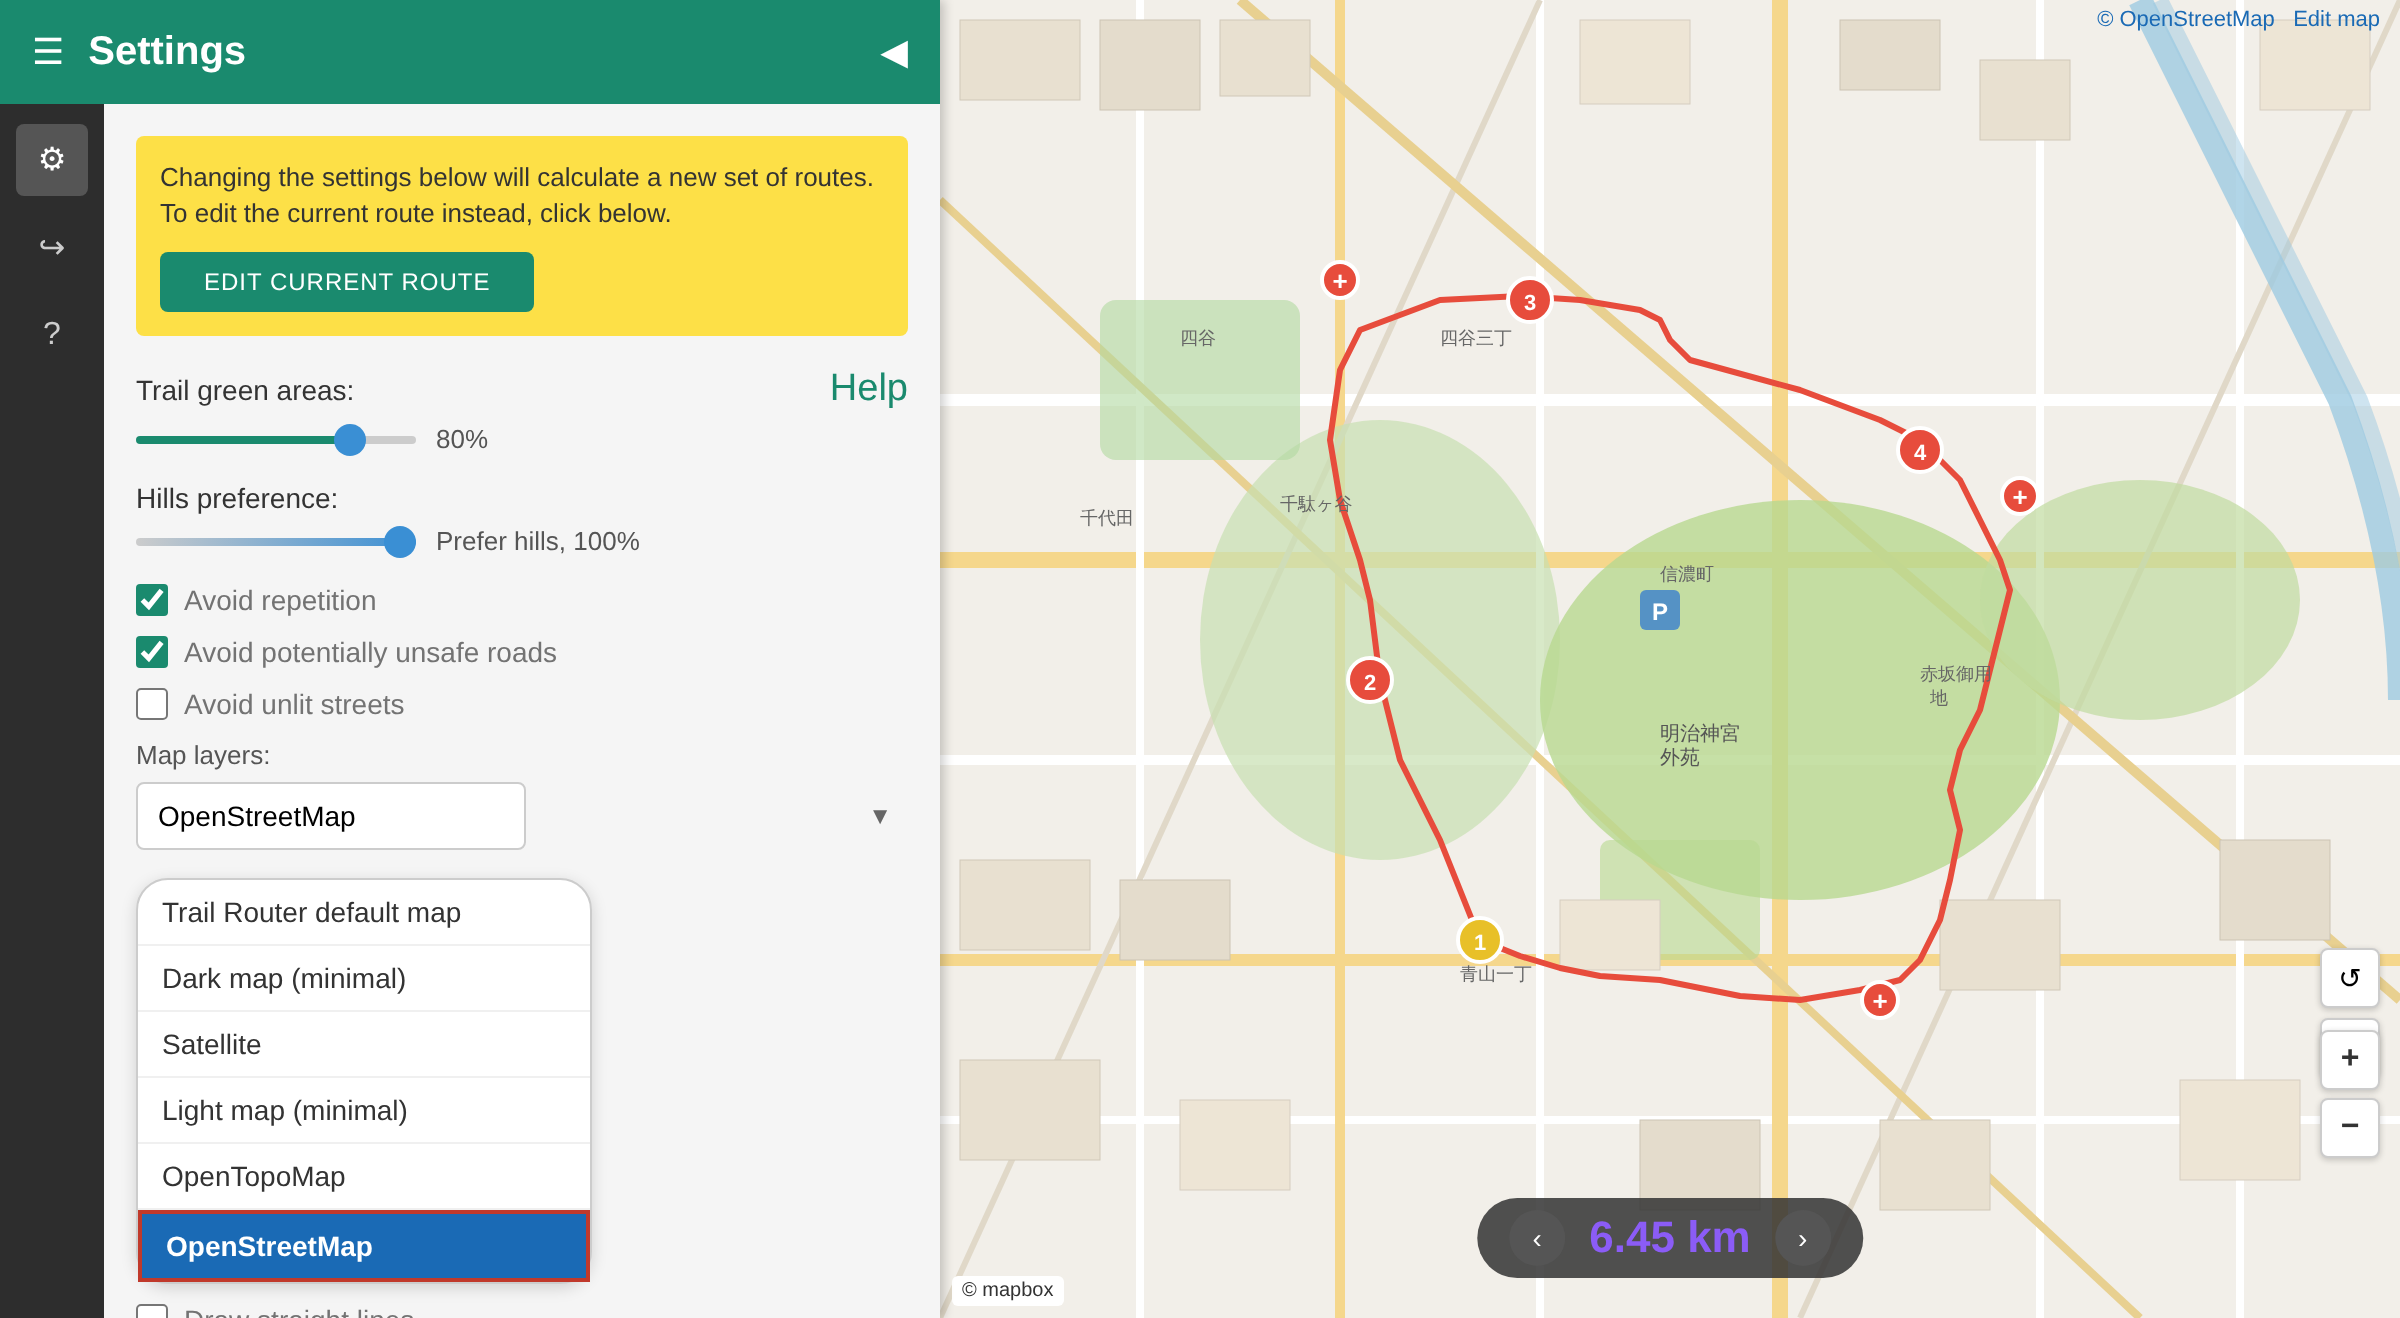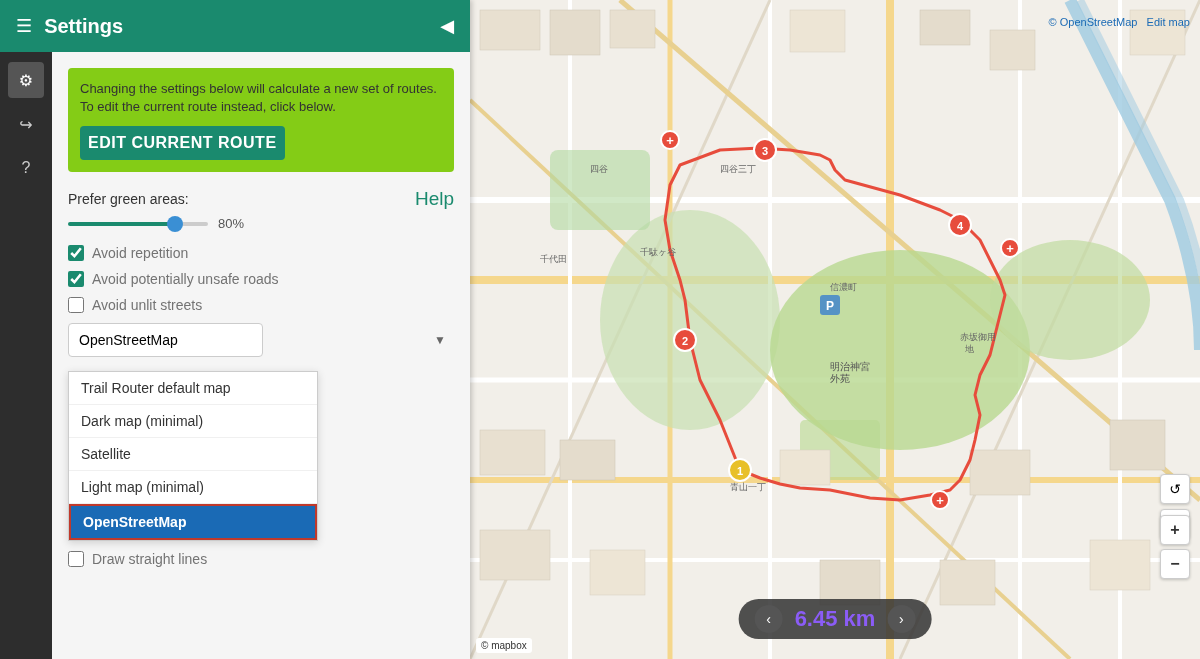--- a/index.html
+++ b/index.html
@@ -83,39 +83,39 @@
 
     
     .settings-content {
       margin-left: 52px;
       padding: 16px;
       overflow-y: auto;
       flex: 1;
     }
 
     .info-box {
-      background: #84cc16;
+      background: #fde047;
       border-radius: 4px;
       padding: 12px;
       margin-bottom: 16px;
       font-size: 13px;
       color: #333;
       line-height: 1.4;
     }
 
     .edit-route-btn {
       display: inline-block;
       margin-top: 10px;
       background: #1a8a6e;
       color: white;
-      padding: 8px 8px;
+      padding: 8px 22px;
       border: none;
       border-radius: 4px;
-      font-size: 16px;
-      font-weight: bold;
+      font-size: 12px;
+      font-weight: normal;
       cursor: pointer;
       letter-spacing: 0.5px;
       text-transform: uppercase;
     }
 
     .setting-row {
       margin-bottom: 14px;
     }
 
     .setting-label {
@@ -236,22 +236,22 @@
       transform: translateY(-50%);
       pointer-events: none;
       color: #666;
       font-size: 12px;
     }
 
     
     .dropdown-list {
       background: white;
       border: 1px solid #ccc;
-      border-radius: 0;
-      width: 250px;
+      border-radius: 16px;
+      width: 228px;
       margin-bottom: 10px;
       box-shadow: 0 2px 8px rgba(0,0,0,0.15);
     }
 
     .dropdown-item {
       padding: 8px 12px;
       font-size: 14px;
       color: #333;
       cursor: pointer;
       border-bottom: 1px solid #f0f0f0;
@@ -269,21 +269,21 @@
     
     .map-area {
       flex: 1;
       position: relative;
       overflow: hidden;
     }
 
     
     .map-attribution {
       position: absolute;
-      top: 16px;
+      top: 4px;
       right: 10px;
       font-size: 11px;
       color: #333;
       z-index: 5;
       margin-left: 22px;
     }
 
     .map-attribution a { color: #1a6ab5; text-decoration: none; }
 
     
@@ -420,64 +420,73 @@
   <div class="settings-content">
 
     <div class="info-box">
       <span>Changing the settings below will calculate a new set of routes. To edit the current route instead, click below.</span>
       <br>
       <button class="edit-route-btn">EDIT CURRENT ROUTE</button>
     </div>
 
     <div class="setting-row">
       <div class="setting-label">
-        <span>Prefer green areas:</span>
+        <span>Trail green areas:</span>
         <a href="#" class="help-link">Help</a>
       </div>
       <div class="slider-container">
         <input type="range" class="slider" min="0" max="100" value="80" style="">
         <span class="slider-value">80%</span>
       </div>
     </div>
 
+    <div class="setting-row">
+      <div class="setting-label">Hills preference:</div>
+      <div class="hills-slider-container">
+        <input type="range" class="hills-slider" min="0" max="100" value="100" style="">
+        <span class="slider-value">Prefer hills, 100%</span>
+      </div>
+    </div>
 
     <div class="checkbox-row">
       <input type="checkbox" id="avoid-repetition" checked="" style="">
       <label for="avoid-repetition" class="checkbox-label">Avoid repetition</label>
     </div>
 
     <div class="checkbox-row">
       <input type="checkbox" id="avoid-unsafe" checked="" style="">
       <label for="avoid-unsafe" class="checkbox-label">Avoid potentially unsafe roads</label>
     </div>
 
     <div class="checkbox-row">
       <input type="checkbox" id="avoid-unlit" style="">
       <label for="avoid-unlit" class="checkbox-label">Avoid unlit streets</label>
     </div>
 
     <div class="setting-row">
+      <div class="map-layers-label">Map layers:</div>
       <div class="map-layers-select-container">
         <select class="map-layers-select">
           <option>Trail Router default map</option>
           <option>Dark map (minimal)</option>
           <option>Light map (minimal)</option>
           <option>Satellite</option>
           <option>OpenTopoMap</option>
           <option selected="">OpenStreetMap</option>
         </select>
         <span class="select-arrow">▼</span>
       </div>
     </div>
 
     <div class="dropdown-list">
       <div class="dropdown-item">Trail Router default map</div>
       <div class="dropdown-item">Dark map (minimal)</div>
       <div class="dropdown-item">Satellite</div>
       <div class="dropdown-item">Light map (minimal)</div>
+      <div class="dropdown-item">OpenTopoMap</div>
       <div class="dropdown-item selected">OpenStreetMap</div>
     </div>
 
     <div class="checkbox-row">
       <input type="checkbox" id="draw-straight" style="">
       <label for="draw-straight" class="checkbox-label">Draw straight lines</label>
     </div>
 
   </div>
 </div>

